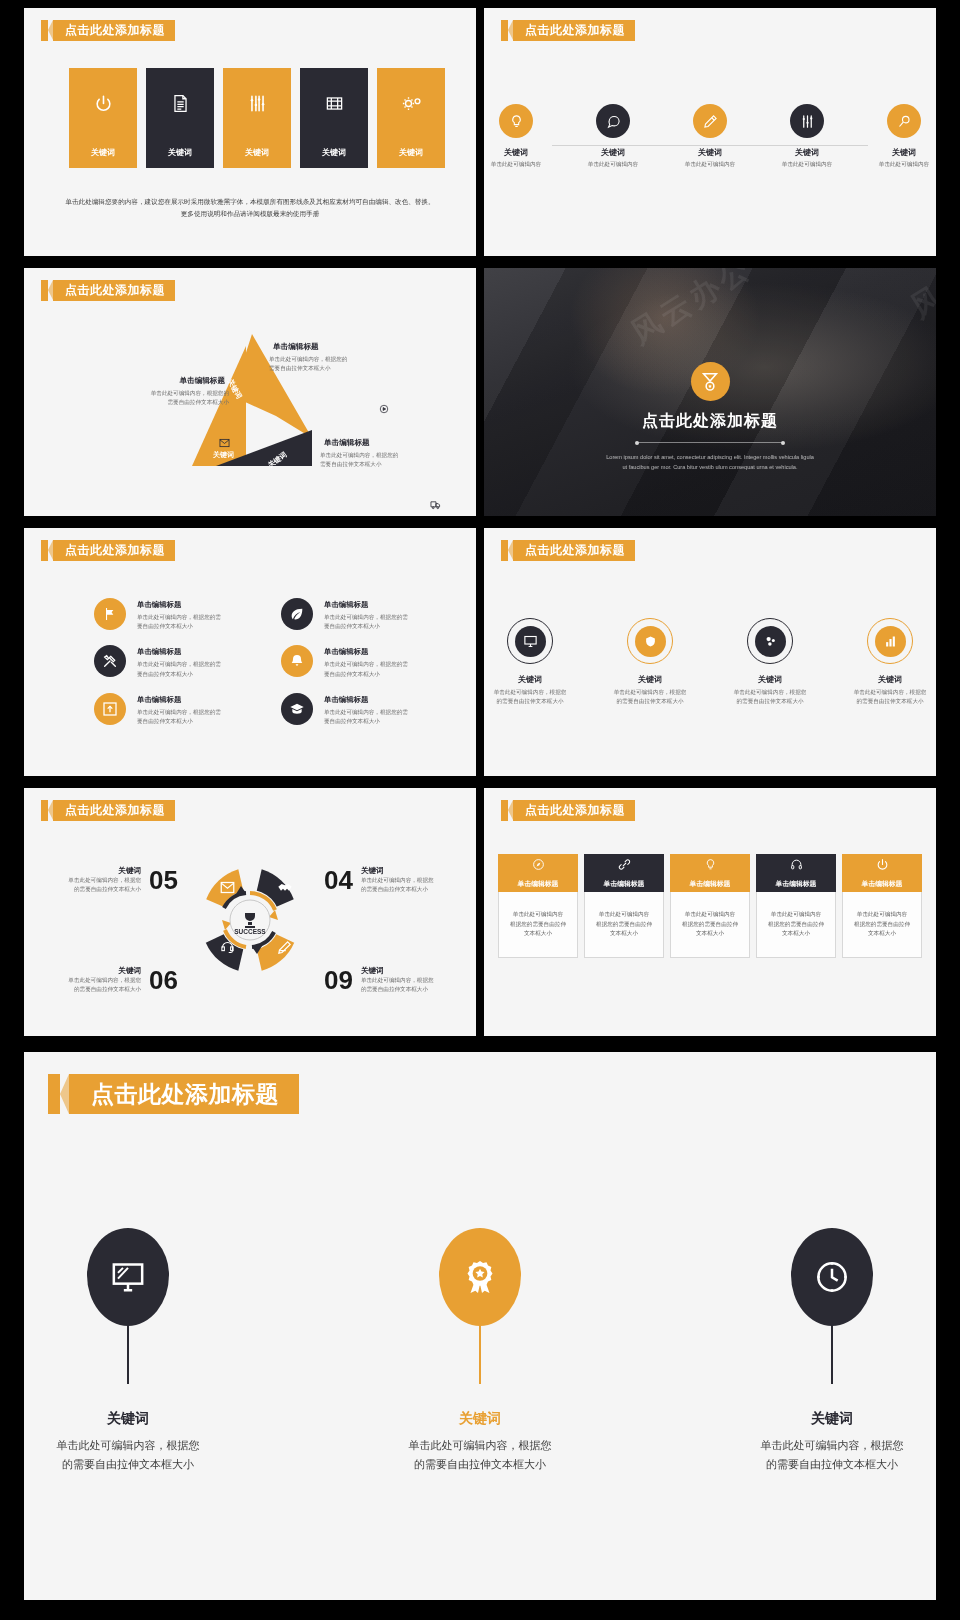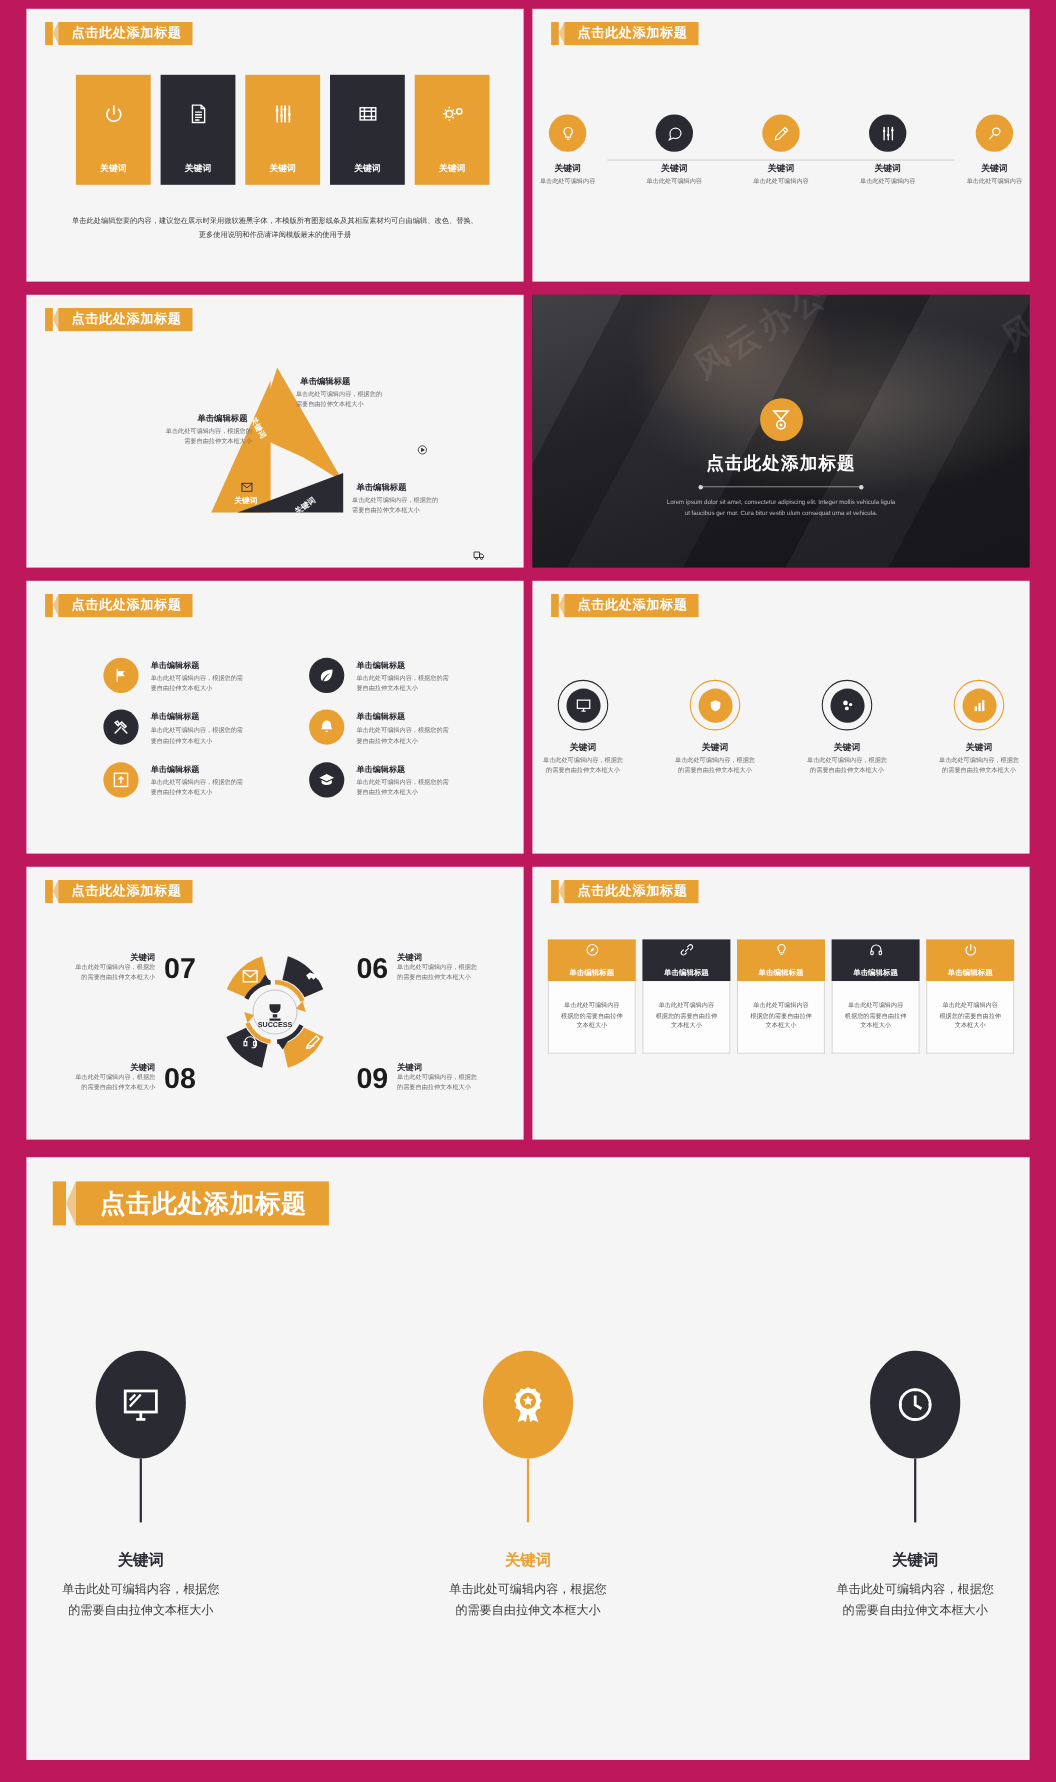--- a/index.html
+++ b/index.html
@@ -3,21 +3,21 @@
 <meta charset="utf-8">
 <style>
   * { box-sizing: border-box; margin: 0; padding: 0; }
   html, body {
     width: 960px;
     background: #ffffff;
     font-family: "Liberation Sans", "DejaVu Sans", sans-serif;
   }
   body { width: 960px; height: 1620px; overflow: hidden; }
 
-  .deck { width: 960px; height: 1620px; position: relative; background:#be185d; }
+  .deck { width: 960px; height: 1620px; position: relative; background:#000000; }
 
   
   .grid {
     display: grid;
     grid-template-columns: 452px 452px;
     grid-auto-rows: 248px;
     column-gap: 8px;
     row-gap: 12px;
     padding: 8px 24px 0 24px;
   }
@@ -673,36 +673,36 @@
           </svg>
       </div>
 
       <div class="s7-side s7-01">
         <div class="s7-l">
           <div class="tx">
             <div class="kw">关键词</div>
             <div class="p">单击此处可编辑内容，根据您</div>
             <div class="p">的需要自由拉伸文本框大小</div>
           </div>
-          <div class="s7-num">07</div>
+          <div class="s7-num">05</div>
         </div>
       </div>
       <div class="s7-side s7-04">
         <div class="s7-l">
           <div class="tx">
             <div class="kw">关键词</div>
             <div class="p">单击此处可编辑内容，根据您</div>
             <div class="p">的需要自由拉伸文本框大小</div>
           </div>
-          <div class="s7-num">08</div>
+          <div class="s7-num">06</div>
         </div>
       </div>
       <div class="s7-side s7-02">
         <div class="s7-r">
-          <div class="s7-num">06</div>
+          <div class="s7-num">04</div>
           <div class="tx">
             <div class="kw">关键词</div>
             <div class="p">单击此处可编辑内容，根据您</div>
             <div class="p">的需要自由拉伸文本框大小</div>
           </div>
         </div>
       </div>
       <div class="s7-side s7-03">
         <div class="s7-r">
           <div class="s7-num">09</div>

